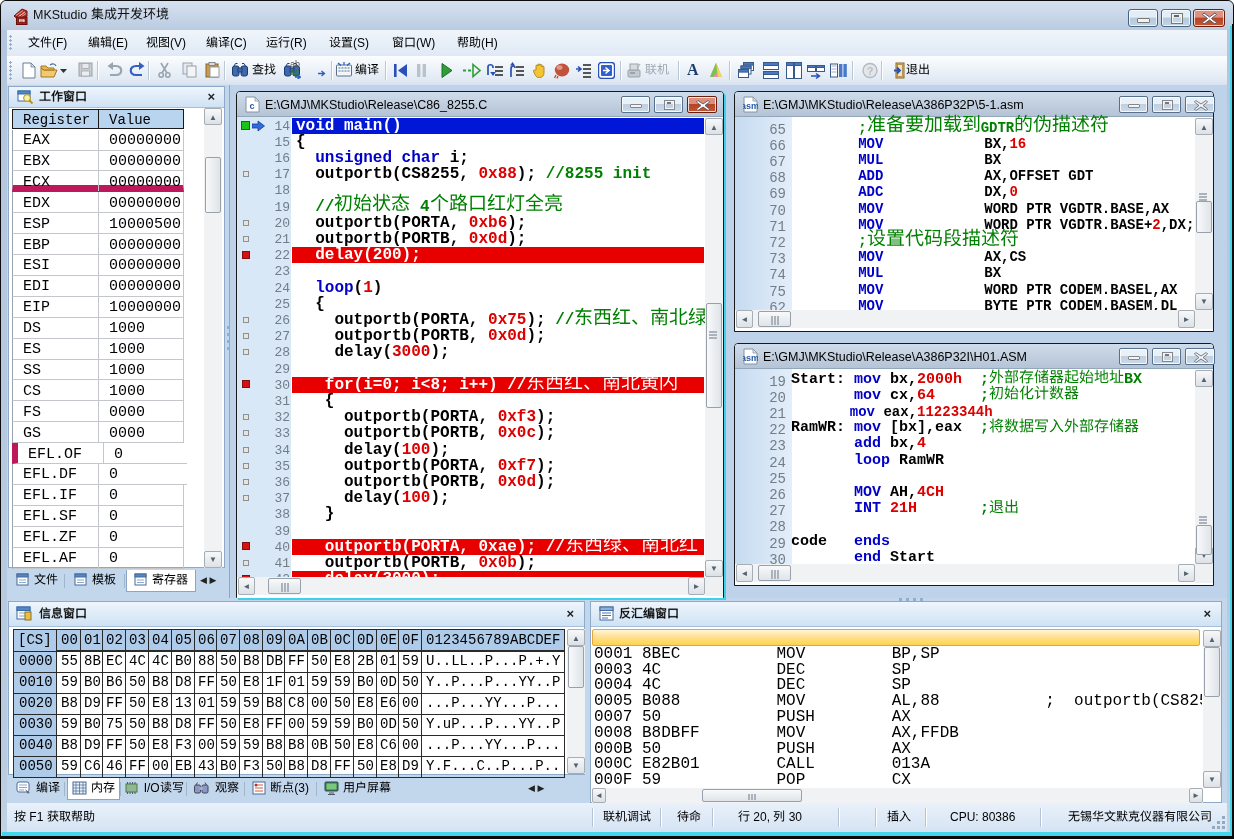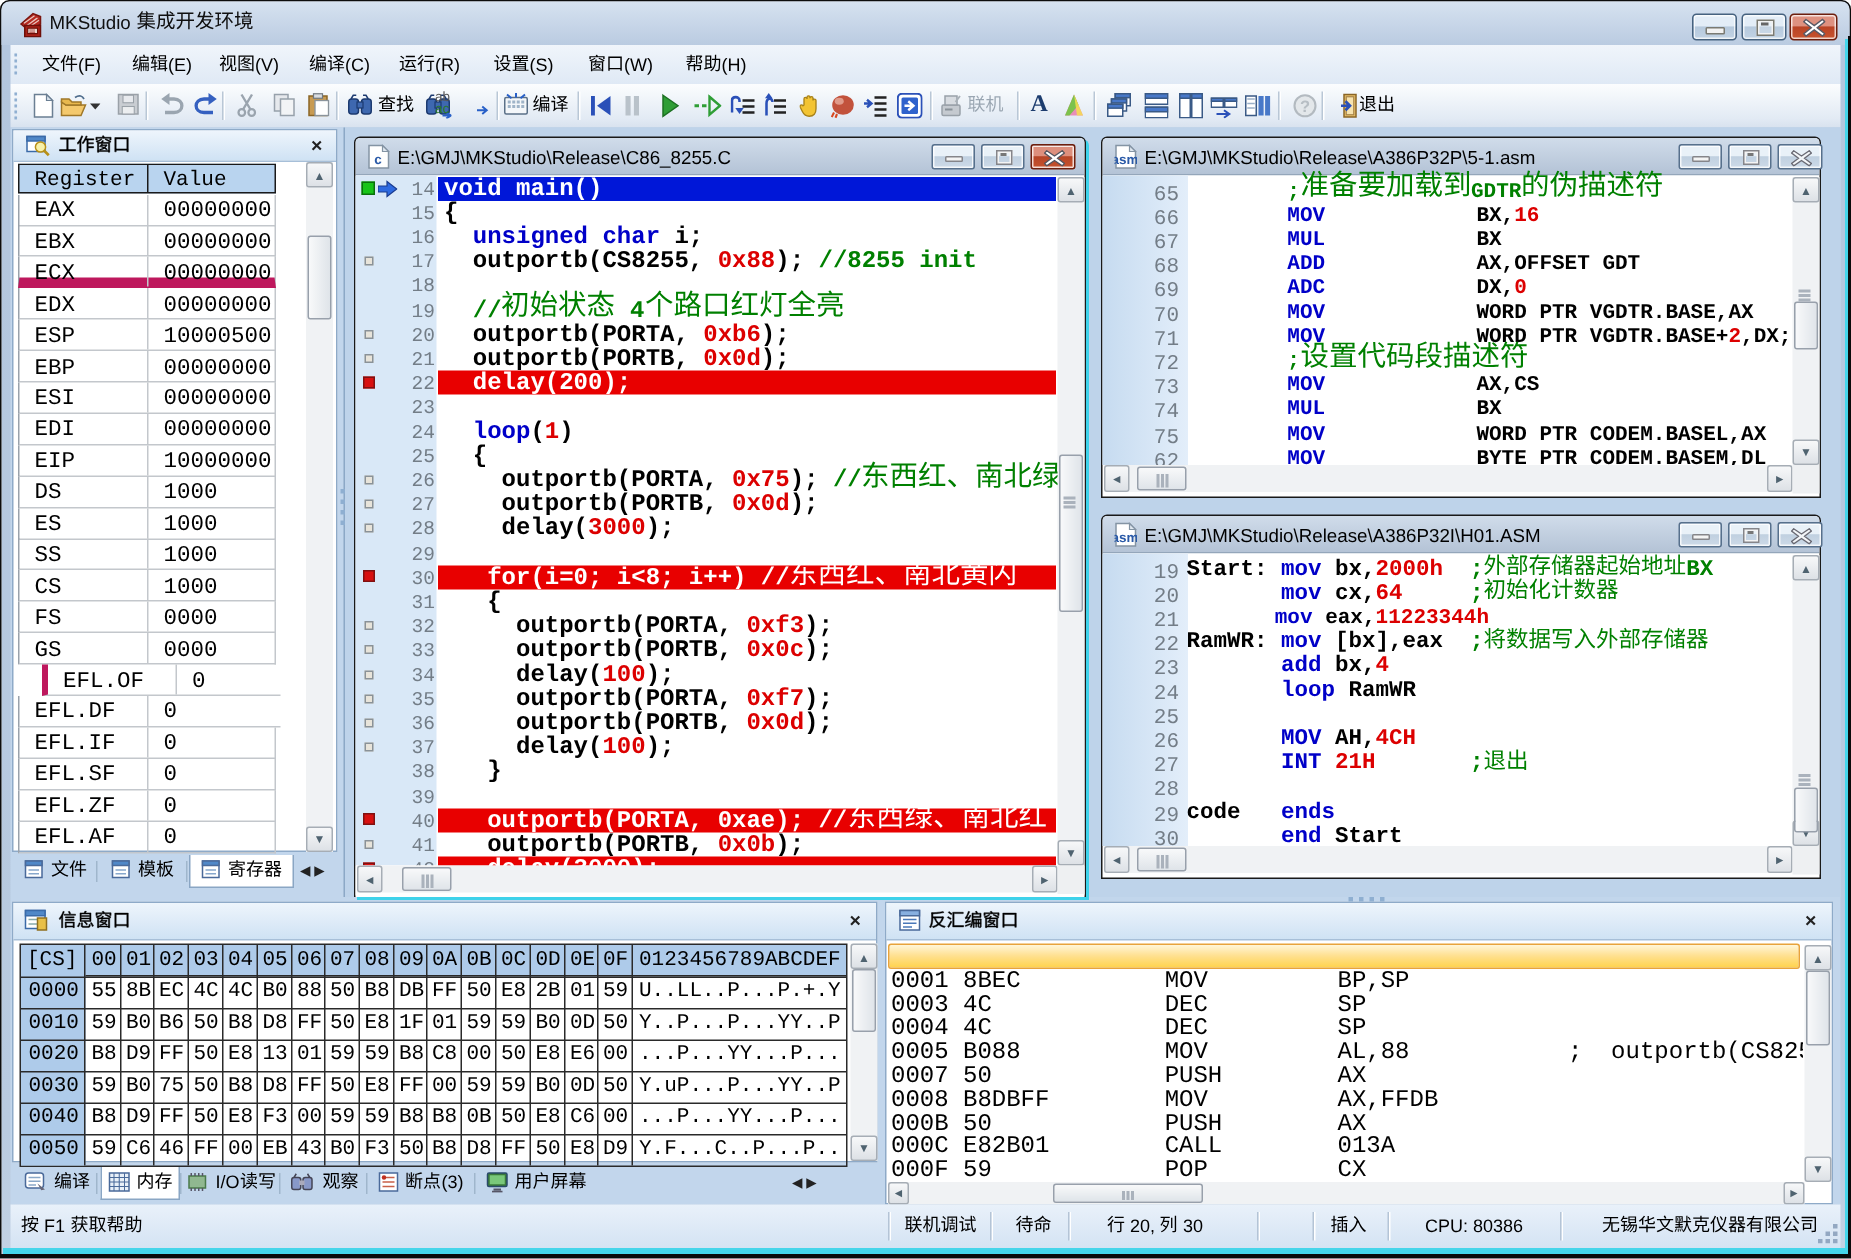--- a/index.html
+++ b/index.html
@@ -412,21 +412,21 @@
 <div class="a" style="left:0;top:292.2px;width:172px;height:21px;border-bottom:1px solid #c3c7cc;border-left:1px solid #9aa2ab;border-right:1px solid #c3c7cc">
         <div class="a" style="left:85px;top:0;width:1px;height:20px;background:#c3c7cc"></div>
         <span class="a" style="left:10px;top:2.5px;font-size:15px">FS</span>
         <span class="a" style="left:96px;top:2.5px;font-size:15px">0000</span>
       </div>
 <div class="a" style="left:0;top:313.1px;width:172px;height:21px;border-bottom:1px solid #c3c7cc;border-left:1px solid #9aa2ab;border-right:1px solid #c3c7cc">
         <div class="a" style="left:85px;top:0;width:1px;height:20px;background:#c3c7cc"></div>
         <span class="a" style="left:10px;top:2.5px;font-size:15px">GS</span>
         <span class="a" style="left:96px;top:2.5px;font-size:15px">0000</span>
       </div>
-<div class="a" style="left:16px;top:334.0px;width:192px;height:21px;border-bottom:1px solid #c3c7cc;border-left:4px solid #be185d;border-right:1px solid #c3c7cc">
+<div class="a" style="left:0;top:334.0px;width:192px;height:21px;border-bottom:1px solid #c3c7cc;border-left:6px solid #be185d;border-right:1px solid #c3c7cc">
         <div class="a" style="left:85px;top:0;width:1px;height:20px;background:#c3c7cc"></div>
         <span class="a" style="left:10px;top:2.5px;font-size:15px">EFL.OF</span>
         <span class="a" style="left:96px;top:2.5px;font-size:15px">0</span>
       </div>
 <div class="a" style="left:0;top:354.9px;width:192px;height:21px;border-bottom:1px solid #c3c7cc;border-left:1px solid #9aa2ab;border-right:1px solid #c3c7cc">
         <div class="a" style="left:85px;top:0;width:1px;height:20px;background:#c3c7cc"></div>
         <span class="a" style="left:10px;top:2.5px;font-size:15px">EFL.DF</span>
         <span class="a" style="left:96px;top:2.5px;font-size:15px">0</span>
       </div>
 <div class="a" style="left:0;top:375.8px;width:172px;height:21px;border-bottom:1px solid #c3c7cc;border-left:1px solid #9aa2ab;border-right:1px solid #c3c7cc">

